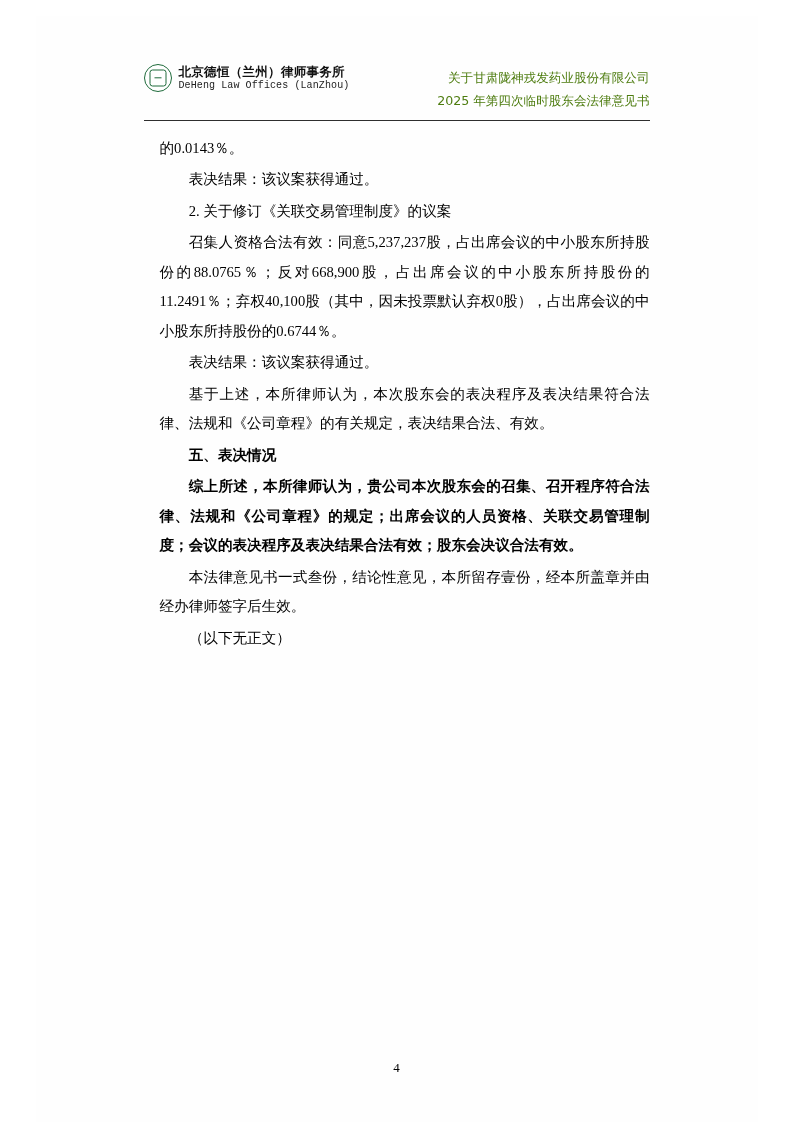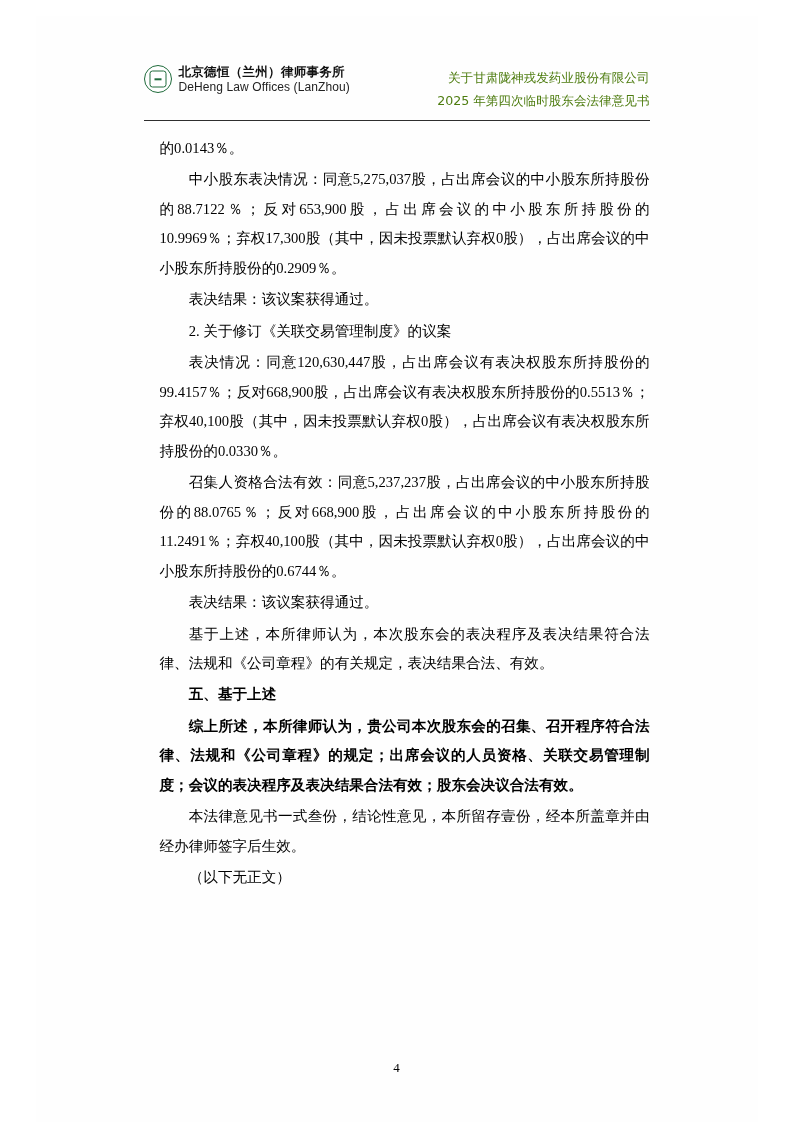--- a/index.html
+++ b/index.html
@@ -71,22 +71,22 @@
     line-height: 1.25;
   }
   .logo-cn {
     font-size: 12.5px;
     font-family: "DejaVu Sans", "Liberation Sans", sans-serif;
     font-weight: bold;
     color: #111111;
     letter-spacing: 0.3px;
   }
   .logo-en {
-    font-size: 12px;
-    font-family: Liberation Sans, sans-serif;
+    font-size: 10px;
+    font-family: Liberation Mono, monospace;
     color: #222222;
     letter-spacing: 0.1px;
   }
   .header-right {
     position: absolute;
     right: 0;
     top: 2px;
     text-align: right;
     font-size: 12.6px;
     line-height: 1.85;
@@ -157,28 +157,26 @@
     </div>
     <div class="header-right">
       <div>关于甘肃陇神戎发药业股份有限公司</div>
       <div>2025 年第四次临时股东会法律意见书</div>
     </div>
   </div>
   <div class="header-rule"></div>
 
   <div class="content">
     <p>的0.0143％。</p>
-    <p class="indent">中小股东表决情况：同意5,275,037股，占出席会议的中小股东所持股份的88.7122％；反对653,900股，占出席会议的中小股东所持股份的10.9969％；弃权17,300股（其中，因未投票默认弃权0股），占出席会议的中小股东所持股份的0.2909％。</p>
     <p class="indent">表决结果：该议案获得通过。</p>
     <p class="item-line">2.  关于修订《关联交易管理制度》的议案</p>
-    <p class="indent">表决情况：同意120,630,447股，占出席会议有表决权股东所持股份的99.4157％；反对668,900股，占出席会议有表决权股东所持股份的0.5513％；弃权40,100股（其中，因未投票默认弃权0股），占出席会议有表决权股东所持股份的0.0330％。</p>
     <p class="indent">召集人资格合法有效：同意5,237,237股，占出席会议的中小股东所持股份的88.0765％；反对668,900股，占出席会议的中小股东所持股份的11.2491％；弃权40,100股（其中，因未投票默认弃权0股），占出席会议的中小股东所持股份的0.6744％。</p>
     <p class="indent">表决结果：该议案获得通过。</p>
     <p class="indent">基于上述，本所律师认为，本次股东会的表决程序及表决结果符合法律、法规和《公司章程》的有关规定，表决结果合法、有效。</p>
-    <p class="section-title">五、基于上述</p>
+    <p class="section-title">五、表决情况</p>
     <p class="indent bold">综上所述，本所律师认为，贵公司本次股东会的召集、召开程序符合法律、法规和《公司章程》的规定；出席会议的人员资格、关联交易管理制度；会议的表决程序及表决结果合法有效；股东会决议合法有效。</p>
     <p class="indent">本法律意见书一式叁份，结论性意见，本所留存壹份，经本所盖章并由经办律师签字后生效。</p>
     <p class="indent">（以下无正文）</p>
   </div>
 
   <div class="footer">
     <span>4</span>
   </div>
 
 </div>

